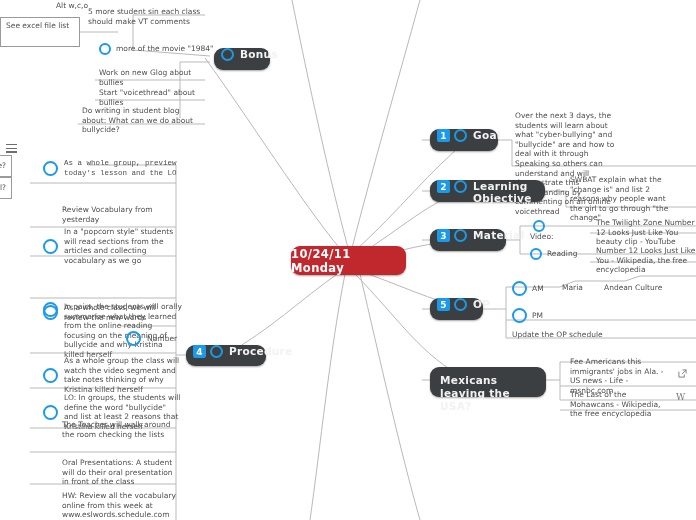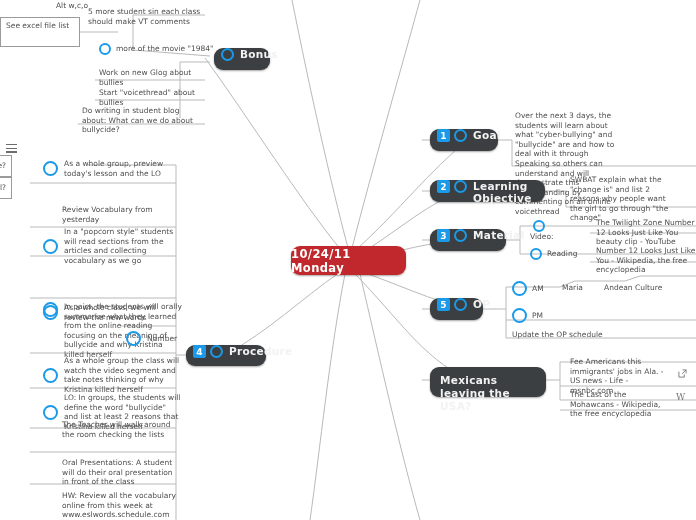--- a/index.html
+++ b/index.html
@@ -274,21 +274,21 @@
   <span class="wikiico" style="left:676px;top:392px;">W</span>
 
   <div class="dark" style="left:186px;top:345px;width:80px;height:21px;">
     <span class="badge">4</span>
     <span class="ring"></span>
     <span>Procedure</span>
   </div>
 
   <div class="rowicon" style="left:43px;top:159px;">
     <span class="ring lg" style="margin-right:6px;"></span>
-    <span class="lbl" style="width:118px;">As a whole group, preview today's lesson and the LO</span>
+    <span class="lbl" style="width:118px;font-family:Liberation Mono, monospace;">As a whole group, preview today's lesson and the LO</span>
   </div>
 
   <div class="leaf" style="left:62px;top:205px;width:120px;">
     <span class="txt">Review Vocabulary from yesterday</span>
   </div>
 
   <div class="rowicon" style="left:43px;top:227px;">
     <span class="ring lg" style="margin-right:6px;"></span>
     <span class="lbl" style="width:118px;">In a "popcorn style" students will read sections from the articles and collecting vocabulary as we go</span>
   </div>

